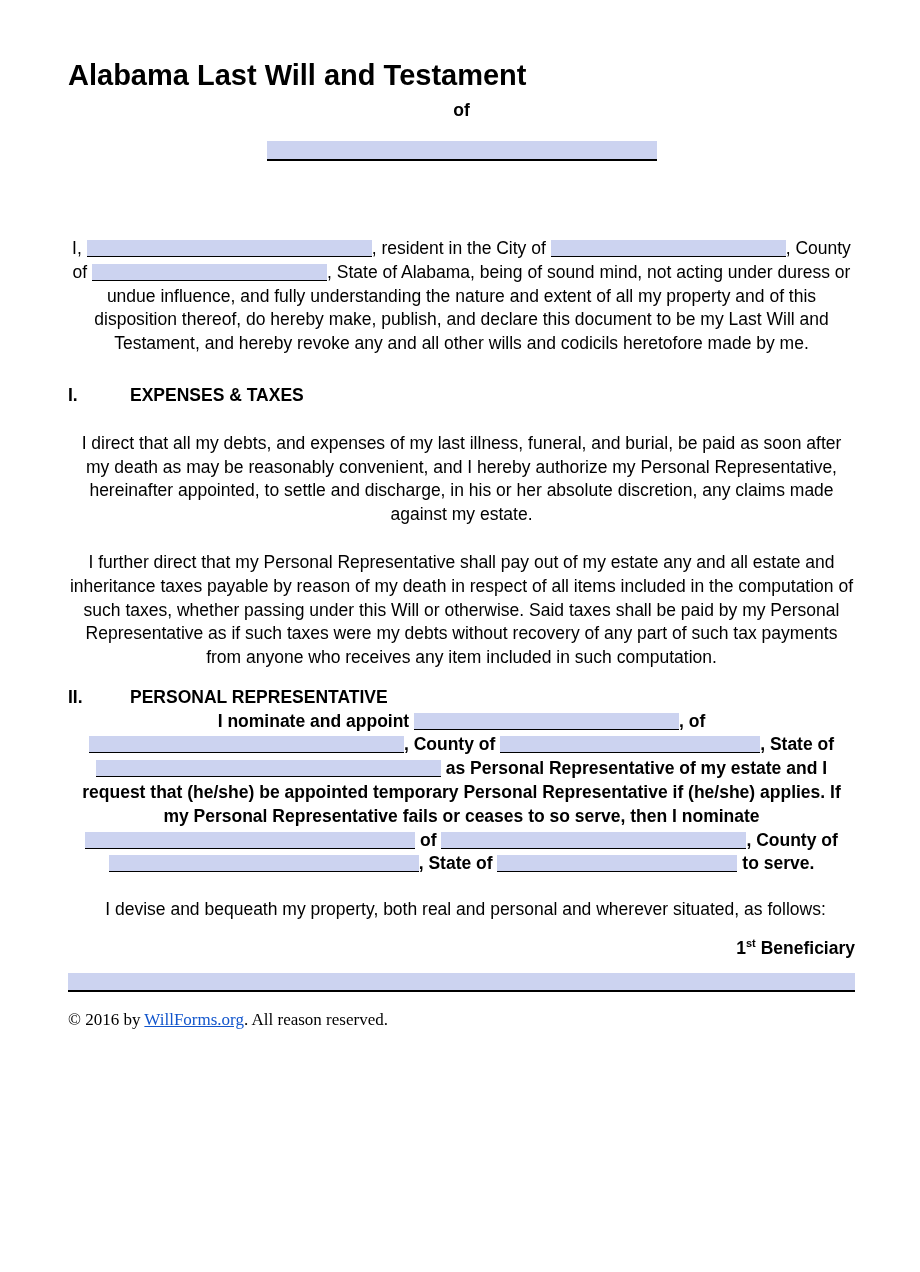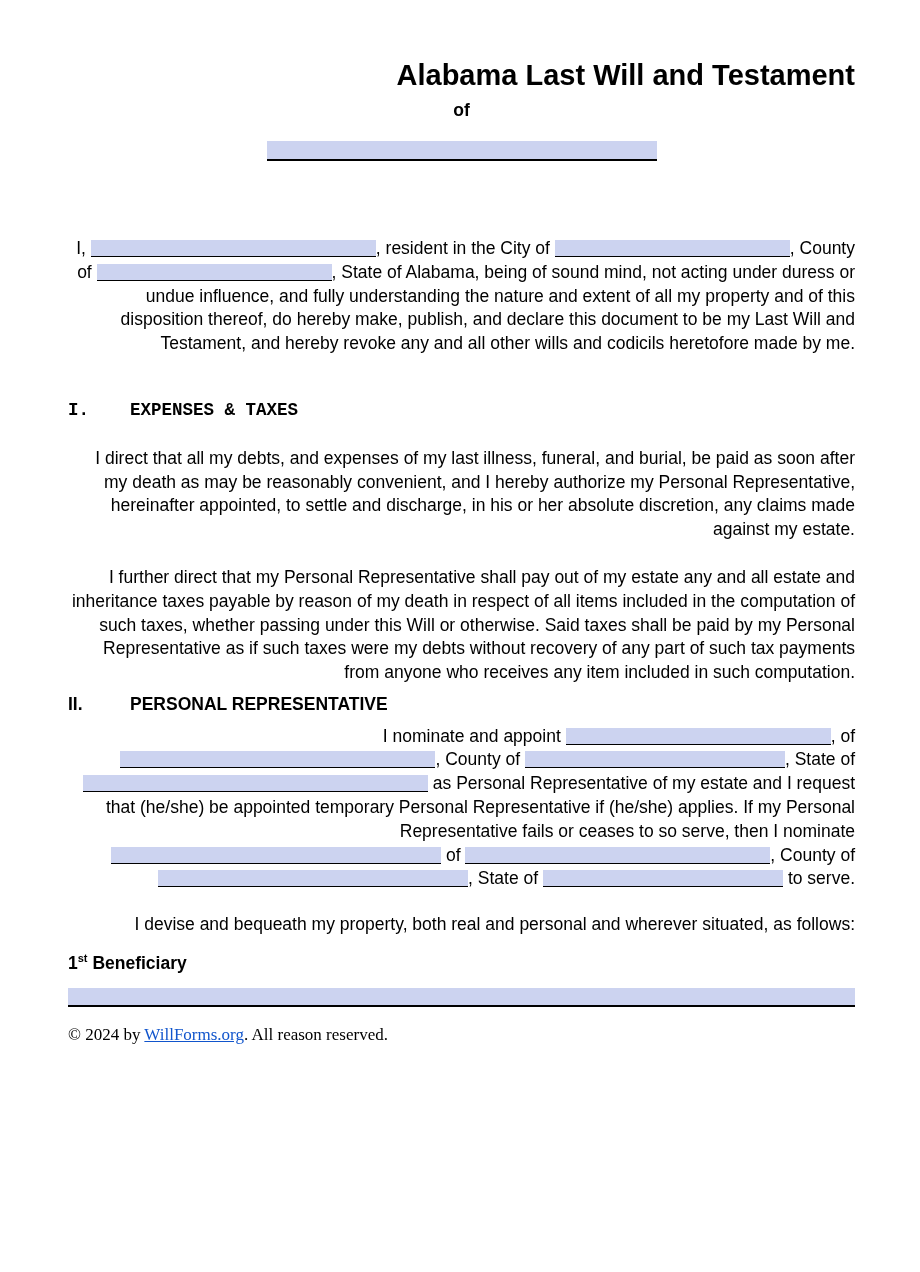--- a/index.html
+++ b/index.html
@@ -13,21 +13,21 @@
     color: #000000;
     font-family: "Liberation Sans", sans-serif;
     font-size: 17.5px;
     line-height: 1.36;
     overflow: hidden;
     position: relative;
   }
   .title {
     font-size: 29px;
     font-weight: bold;
-    text-align: right;
+    text-align: left;
     line-height: 1.35;
   }
   .subtitle {
     font-size: 17.5px;
     font-weight: bold;
     text-align: center;
     margin-top: 4px;
   }
   .title-blank-row {
     text-align: center;
@@ -39,30 +39,30 @@
     background: #ccd3f0;
     border-bottom: 1.5px solid #000000;
     height: 17px;
     vertical-align: -3px;
   }
   .title-blank {
     width: 390px;
     height: 20px;
     border-bottom-width: 2px;
   }
-  .para { margin-top: 24px; text-align: right; }
+  .para { margin-top: 24px; text-align: center; }
   .m-intro { margin-top: 74px; }
   .section-heading { font-weight: bold; }
-  .m-sec1 { margin-top: 43px; font-family: Liberation Mono, monospace; }
-  .m-sec2 { margin-top: 8px; }
+  .m-sec1 { margin-top: 28px; }
+  .m-sec2 { margin-top: 16px; }
   .m-sec3 { margin-top: 20px; }
-  .m-rep { margin-top: 8px; }
+  .m-rep { margin-top: 0; font-weight: bold; }
   .m-devise { margin-top: 22px; margin-left: 8px; }
   .numeral { display: inline-block; width: 62px; }
-  .beneficiary-heading { margin-top: 14px; font-weight: bold; }
+  .beneficiary-heading { margin-top: 14px; font-weight: bold; text-align: right; }
   .beneficiary-heading sup { font-size: 11px; }
   .m-ben { margin-top: 11px; }
   .full-blank {
     display: block;
     width: 100%;
     height: 19px;
     margin-top: 12px;
     background: #ccd3f0;
     border-bottom: 2px solid #000000;
   }
@@ -105,16 +105,16 @@
   <p class="para m-devise">I devise and bequeath my property, both real and personal and wherever situated, as follows:</p>
 
   <div class="beneficiary-heading">
     <span>1</span><sup>st</sup><span> Beneficiary</span>
   </div>
 
 
   <div class="full-blank"></div>
 
   <div class="footer">
-    <span>© 2024 by </span><a class="footer-link" href="#">WillForms.org</a><span>. All reason reserved.</span>
+    <span>© 2016 by </span><a class="footer-link" href="#">WillForms.org</a><span>. All reason reserved.</span>
   </div>
 
 </div>
 
 </body></html>

